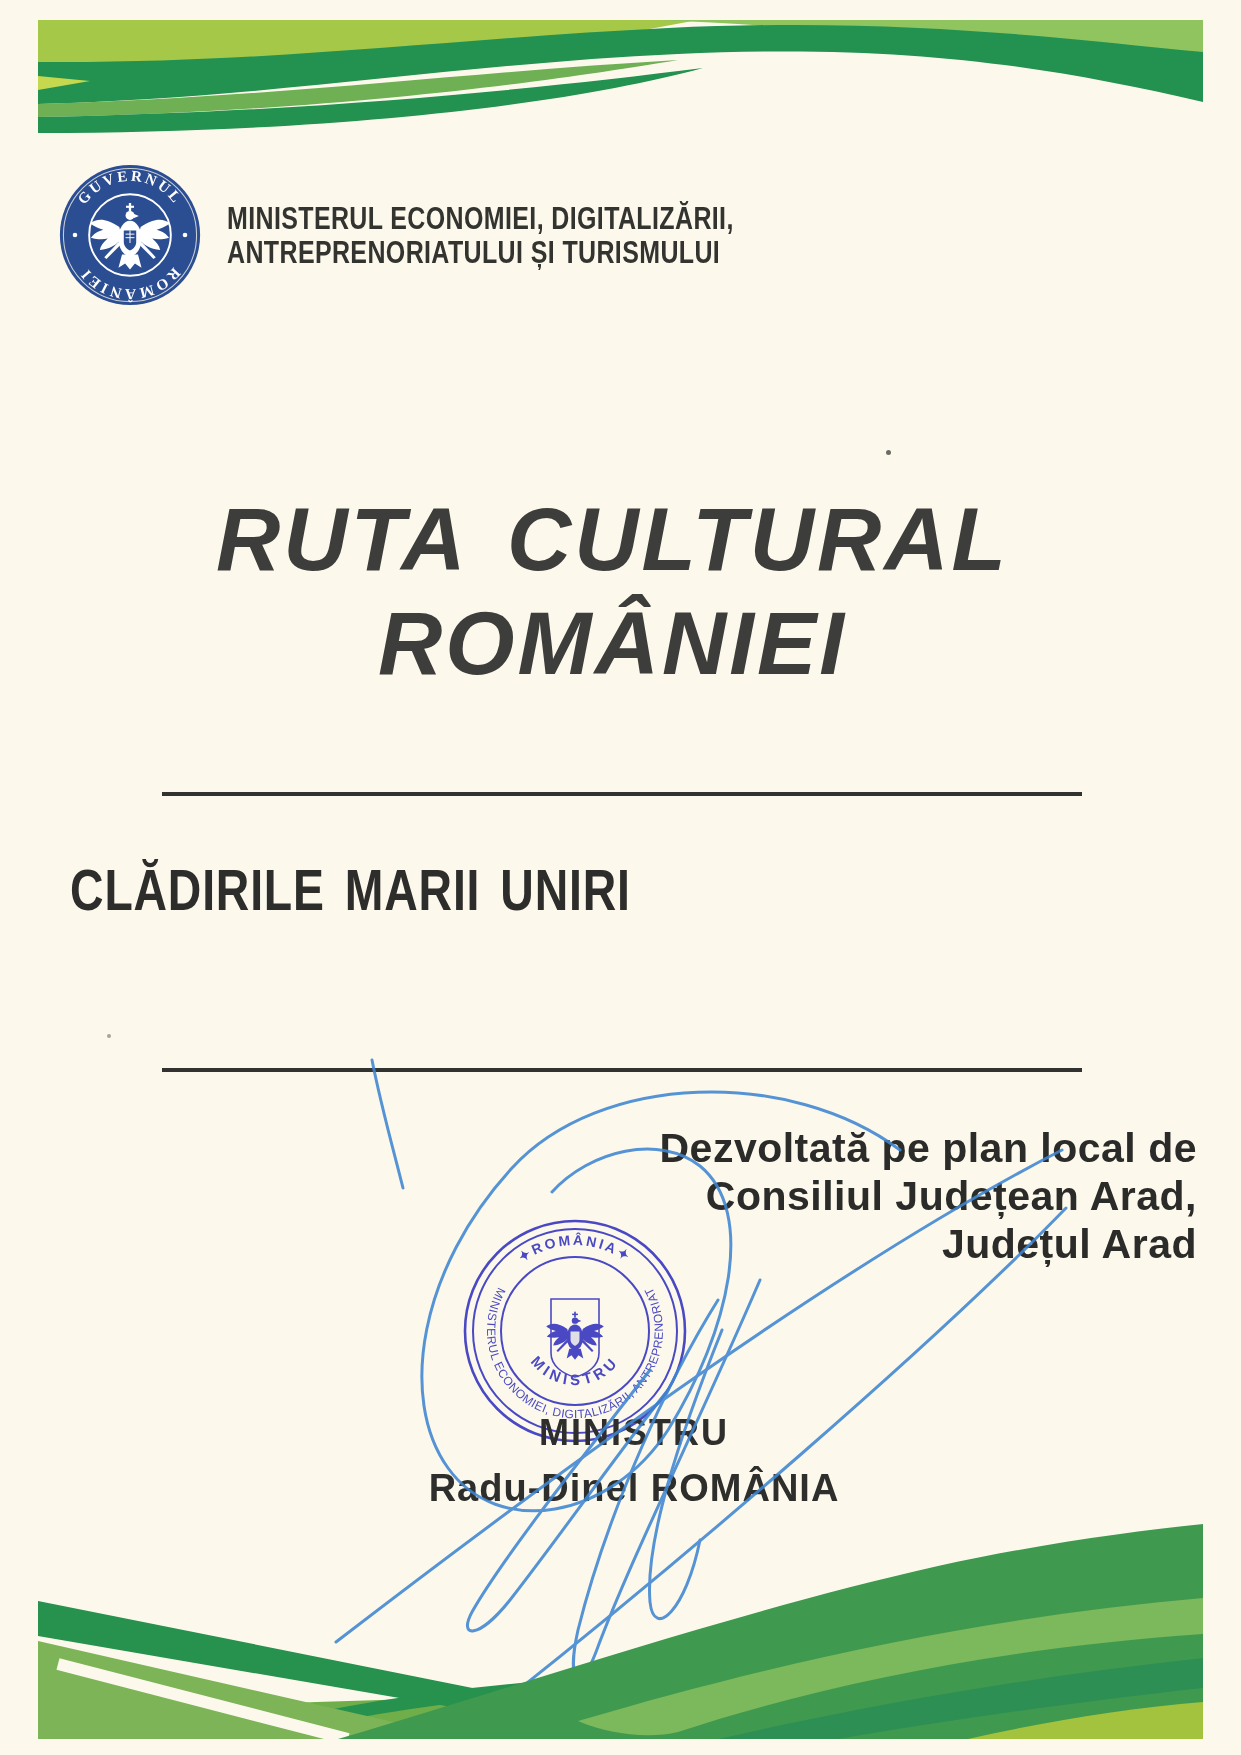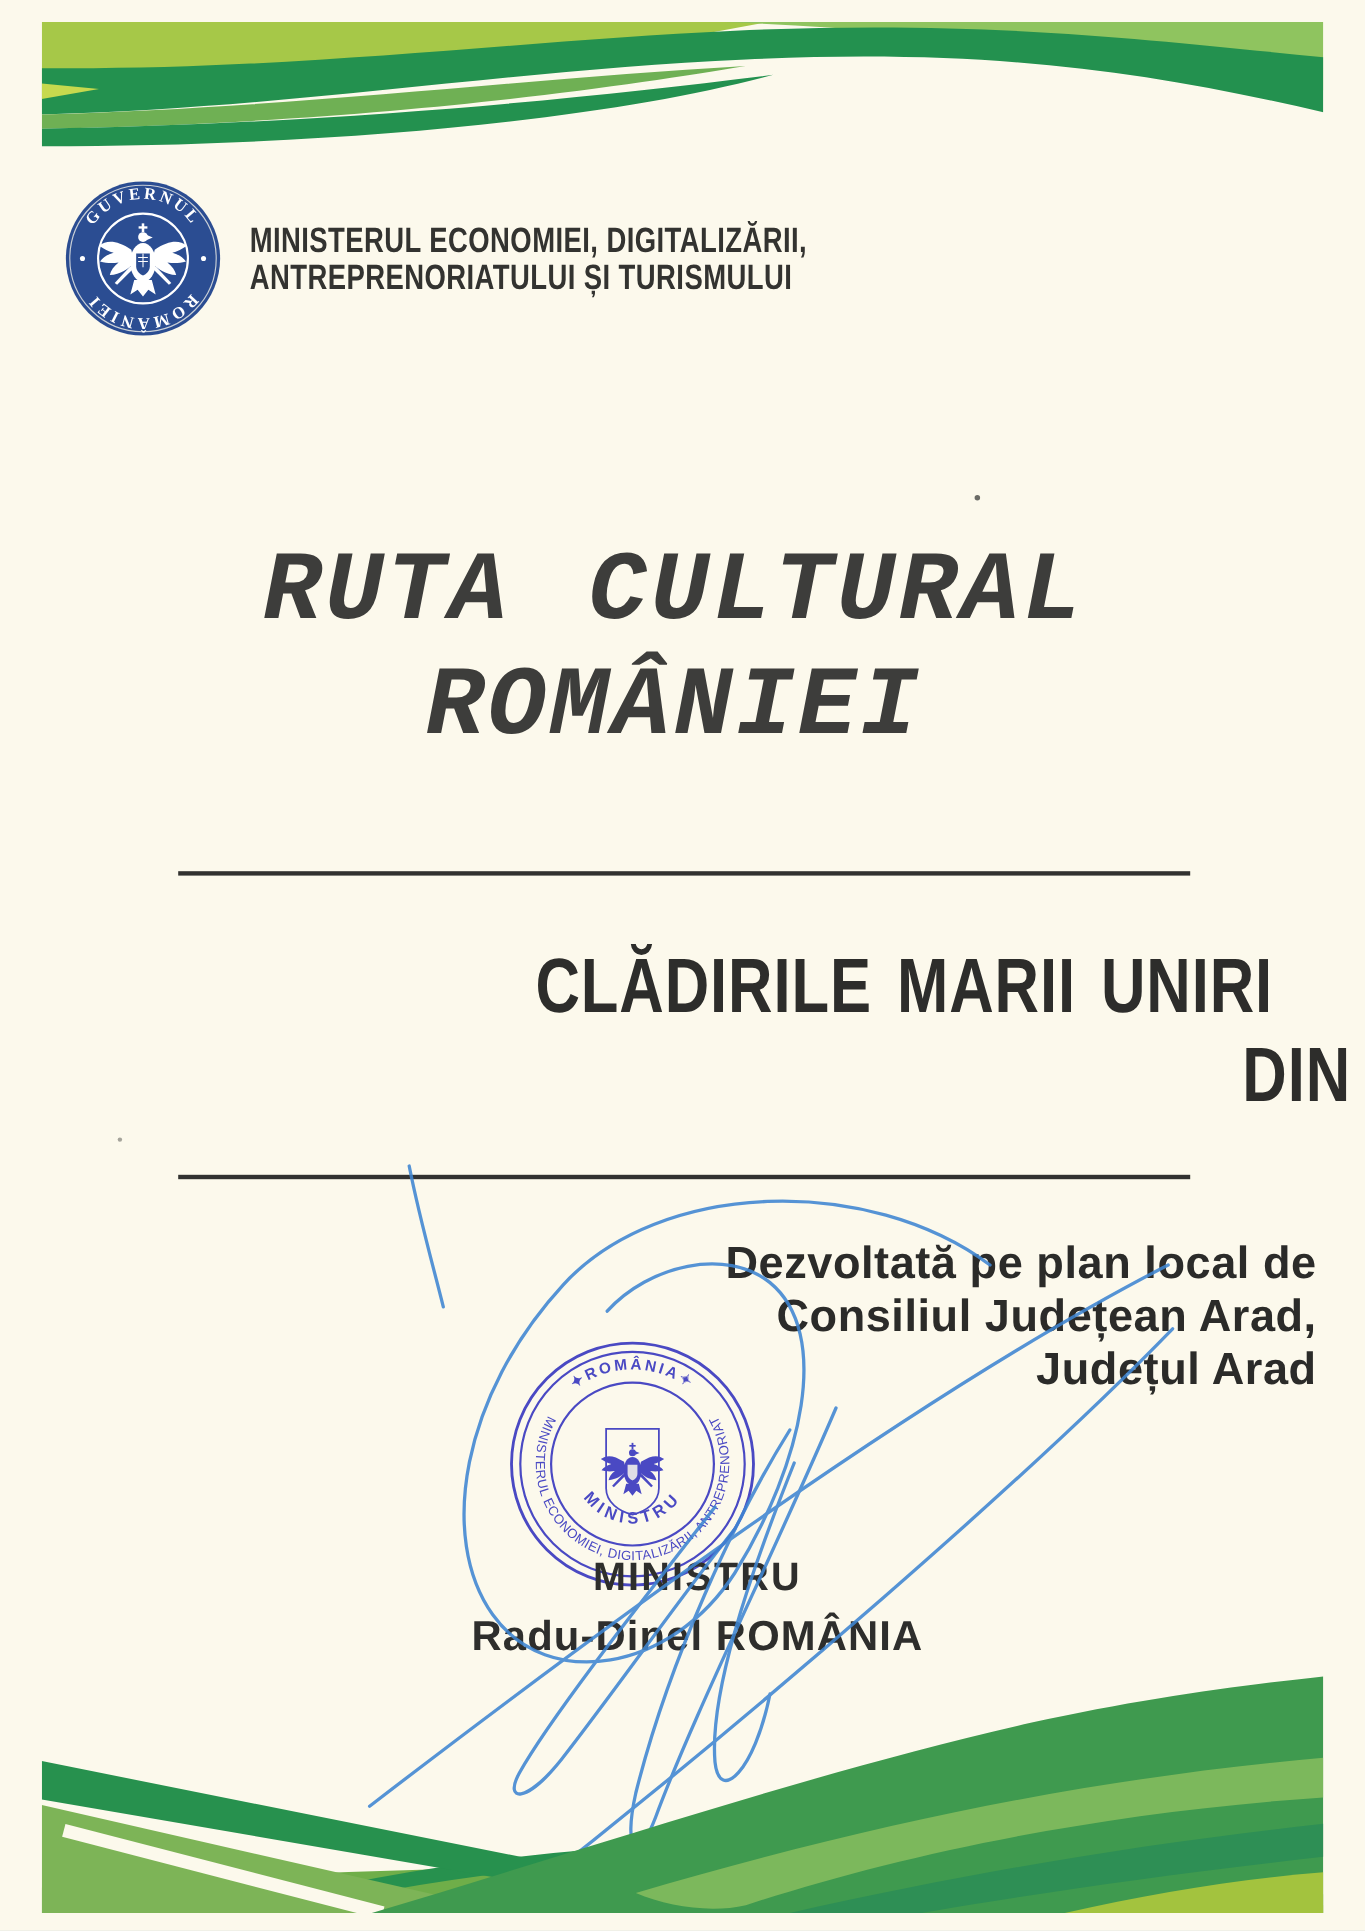--- a/index.html
+++ b/index.html
@@ -19,32 +19,32 @@
   .ministry{
     margin-left:26px;
     font-weight:bold;font-size:32px;line-height:34px;
     color:#333330;letter-spacing:.5px;
     transform:scaleX(.78);transform-origin:left center;
     white-space:nowrap;
   }
   .title{
     position:absolute;top:487px;left:0;width:1225px;
     text-align:center;
-    font-family:Liberation Mono, monospace;
+    font-family:Liberation Sans, sans-serif;
     font-style:italic;font-weight:bold;
     font-size:89px;line-height:1.17;
     color:#3d3d3b;letter-spacing:3px;word-spacing:14px;
   }
   .rule{position:absolute;left:162px;width:920px;height:4px;background:#323230;}
   .rule-1{top:792px;}
   .rule-2{top:1068px;}
   .route{
     position:absolute;top:856px;left:0;width:1241px;
-    text-align:right;color:#2d2d2b;
-    font-weight:bold;font-size:70px;line-height:1.16;
+    text-align:left;color:#2d2d2b;
+    font-weight:bold;font-size:58px;line-height:1.16;
   }
   .route .cond{display:inline-block;transform:scaleX(.8);transform-origin:center;white-space:nowrap;word-spacing:8px;letter-spacing:1px;}
   .attribution{
     position:absolute;top:1124px;right:44px;
     text-align:right;color:#2b2b29;
     font-weight:bold;font-size:41px;line-height:48px;
     letter-spacing:.5px;
   }
   .stampbox{position:absolute;left:459px;top:1215px;width:232px;height:232px;opacity:.92;}
   .signatory{
@@ -113,21 +113,20 @@
 
   <div class="title">
     <div>RUTA CULTURAL</div>
     <div>ROMÂNIEI</div>
   </div>
 
   <div class="rule rule-1"></div>
 
   <div class="route">
     <div><span class="cond">CLĂDIRILE MARII UNIRI</span></div>
-    <div><span class="cond">DIN</span></div>
   </div>
 
   <div class="rule rule-2"></div>
 
   <div class="attribution">
     <div>Dezvoltată pe plan local de</div>
     <div>Consiliul Județean Arad,</div>
     <div>Județul Arad</div>
   </div>
 

